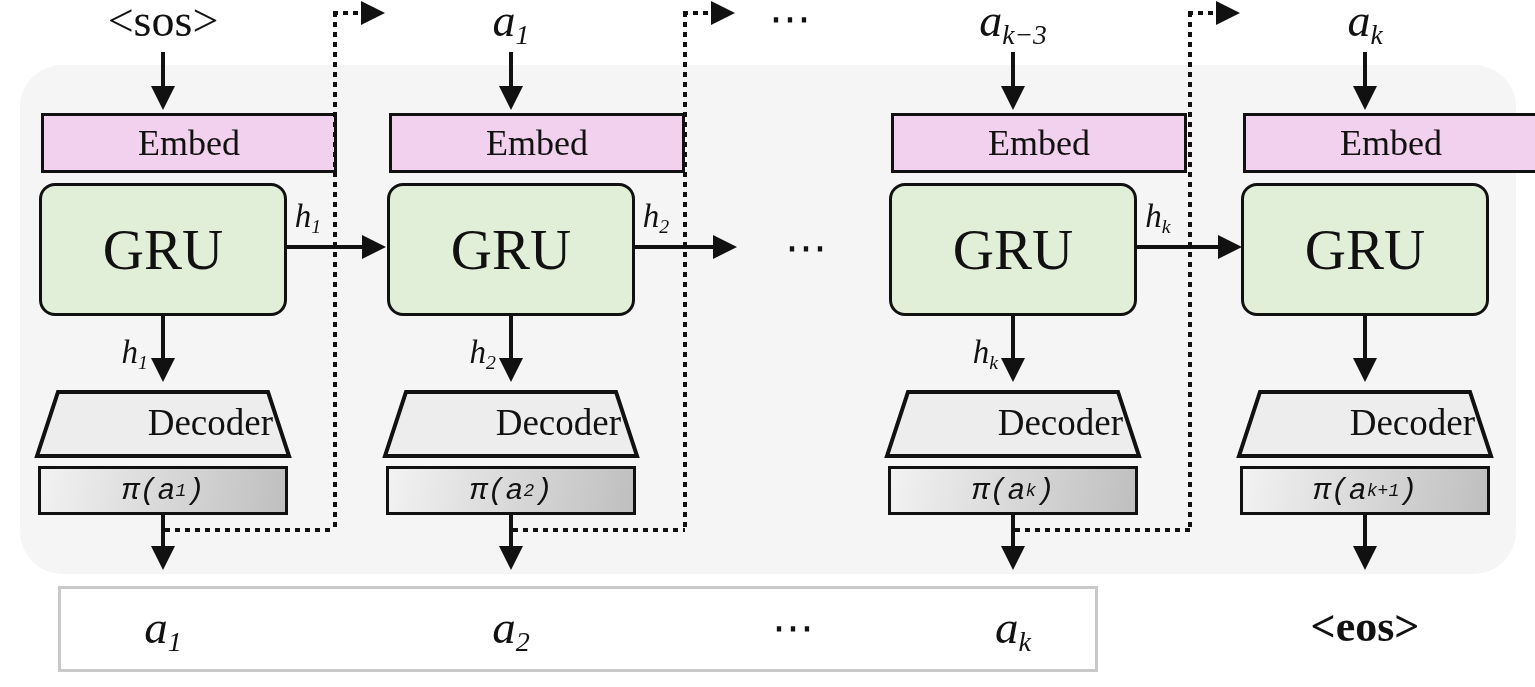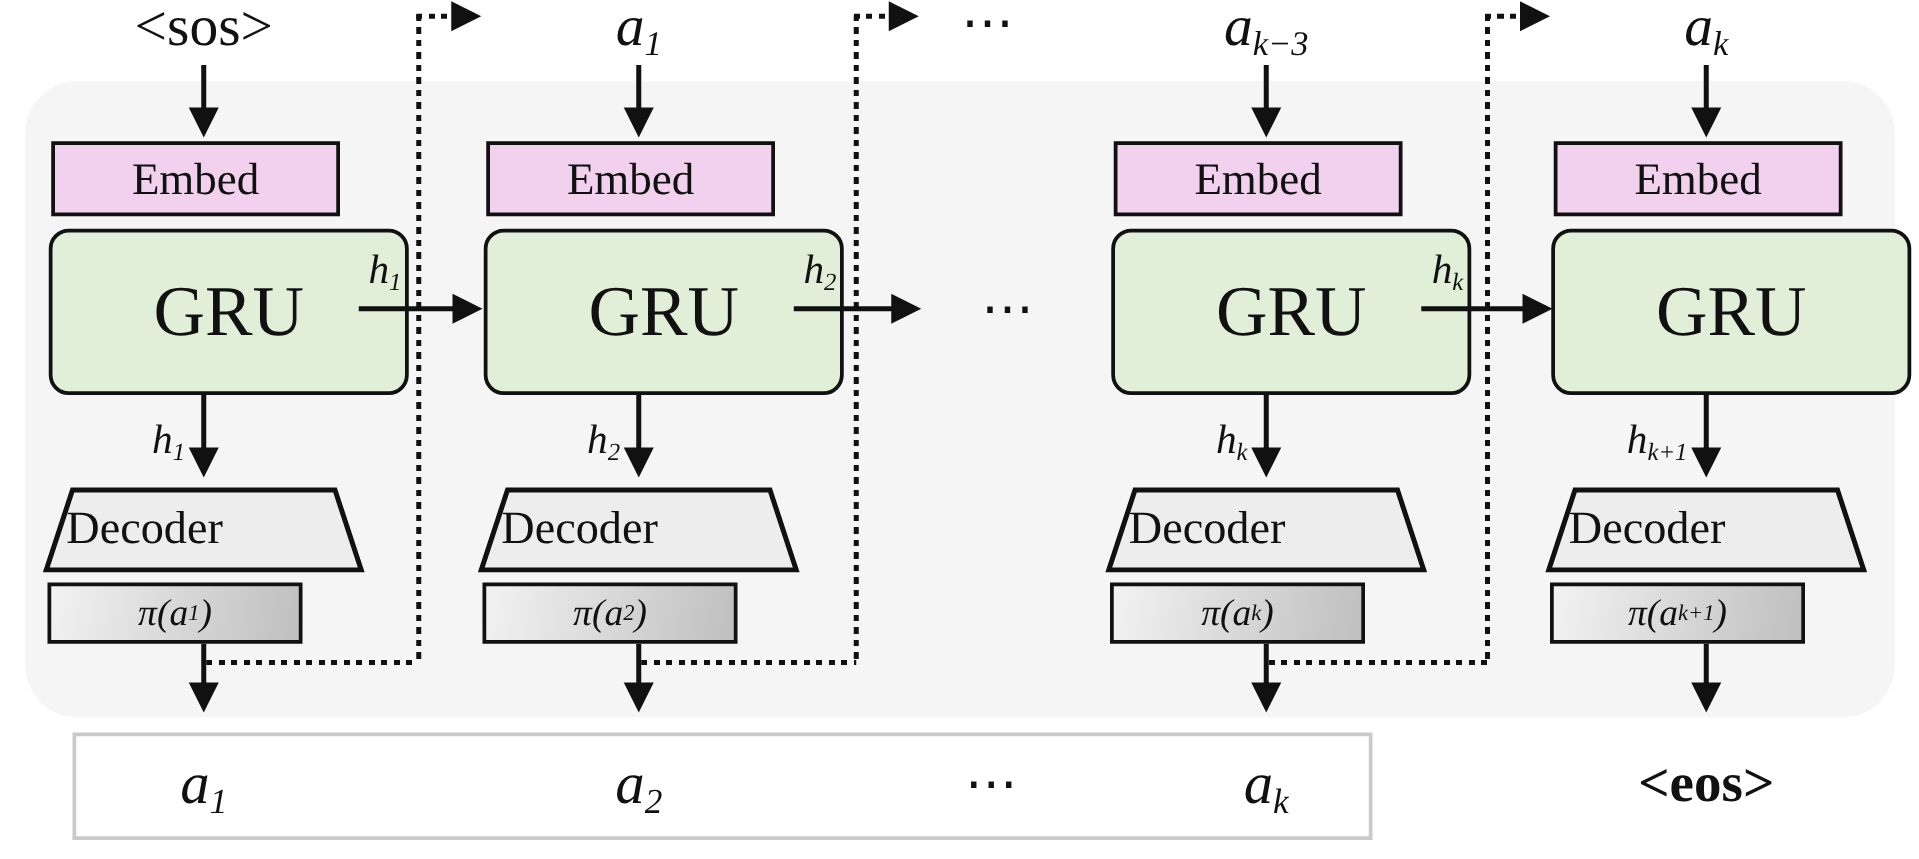--- a/index.html
+++ b/index.html
@@ -15,35 +15,35 @@
   .c1{--cx:163px;--vx:335px;--hw:101px;}
   .c2{--cx:511px;--vx:685px;--hw:104px;}
   .c3{--cx:1013px;--vx:1190px;--hw:107px;}
   .c4{--cx:1365px;}
   .abs{position:absolute;}
   
   .top-label{left:calc(var(--cx) - 110px);width:220px;top:-4px;text-align:center;
     font-size:46px;line-height:50px;white-space:nowrap;}
   .itl{font-style:italic;}
   sub.s{font-size:0.60em;font-style:italic;vertical-align:-0.30em;letter-spacing:0;}
-  .embed-box{left:calc(var(--cx) - 122px);top:113px;width:231px;height:60px;
+  .embed-box{left:calc(var(--cx) - 122px);top:113px;width:296px;height:60px;
     box-sizing:border-box;border:3px solid var(--color-line,#111);
     background:var(--color-embed,#f2d1ee);display:flex;align-items:center;justify-content:center;
     font-size:36px;}
-  .gru-box{left:calc(var(--cx) - 124px);top:183px;width:288px;height:133px;
+  .gru-box{left:calc(var(--cx) - 124px);top:183px;width:248px;height:133px;
     box-sizing:border-box;border:3px solid var(--color-line,#111);border-radius:16px;
     background:var(--color-gru,#e1efd9);display:flex;align-items:center;justify-content:center;
     font-size:57px;}
-  .decoder-label{left:calc(var(--cx) - 110px);width:220px;top:400px;text-align:left;
+  .decoder-label{left:calc(var(--cx) - 110px);width:220px;top:400px;text-align:right;
     font-size:37px;line-height:46px;}
-  .pi-box{left:calc(var(--cx) - 125px);top:466px;width:204px;height:49px;
+  .pi-box{left:calc(var(--cx) - 125px);top:466px;width:250px;height:49px;
     box-sizing:border-box;border:3px solid var(--color-line,#111);
     background:linear-gradient(100deg,var(--color-pi-light,#f2f2f2),var(--color-pi-dark,#bfbfbf));
     display:flex;align-items:center;justify-content:center;
-    font-size:30px;font-style:italic;}
+    font-size:30px;font-style:italic;font-family:Liberation Mono, monospace;}
   .h-right-label{left:calc(var(--cx) + 105px);width:80px;top:198px;text-align:center;
     font-size:33px;font-style:italic;white-space:nowrap;}
   .h-down-label{left:calc(var(--cx) - 135px);width:120px;top:334px;text-align:right;
     font-size:33px;font-style:italic;white-space:nowrap;}
   .bottom-label{left:calc(var(--cx) - 130px);width:260px;top:599px;text-align:center;
     font-size:47px;line-height:56px;white-space:nowrap;}
   .ellipsis{font-size:42px;line-height:44px;text-align:center;width:100px;letter-spacing:4px;}
   
   .shaft-v{width:4px;background:var(--color-line,#111);left:calc(var(--cx) - 2px);}
   .in-shaft{top:52px;height:36px;}
@@ -187,21 +187,20 @@
     <div class="abs shaft-v in-shaft"></div>
     <div class="abs head-down in-head"></div>
     <div class="abs embed-box">
         <span>Embed</span>
       </div>
     <div class="abs gru-box">
         <span>GRU</span>
       </div>
     <div class="abs shaft-v gruout-shaft"></div>
     <div class="abs head-down gruout-head"></div>
-    <div class="abs h-down-label"><span>h</span><sub class="s">k+1</sub></div>
     <svg class="abs trap" viewBox="0 0 258 69">
         <polygon points="3,67 255,67 234,3 24,3"></polygon>
       </svg>
     <div class="abs decoder-label">Decoder</div>
     <div class="abs pi-box">
         <span>π(a</span>
         <sub class="s">k+1</sub>
         <span>)</span>
       </div>
     <div class="abs shaft-v out-shaft"></div>

